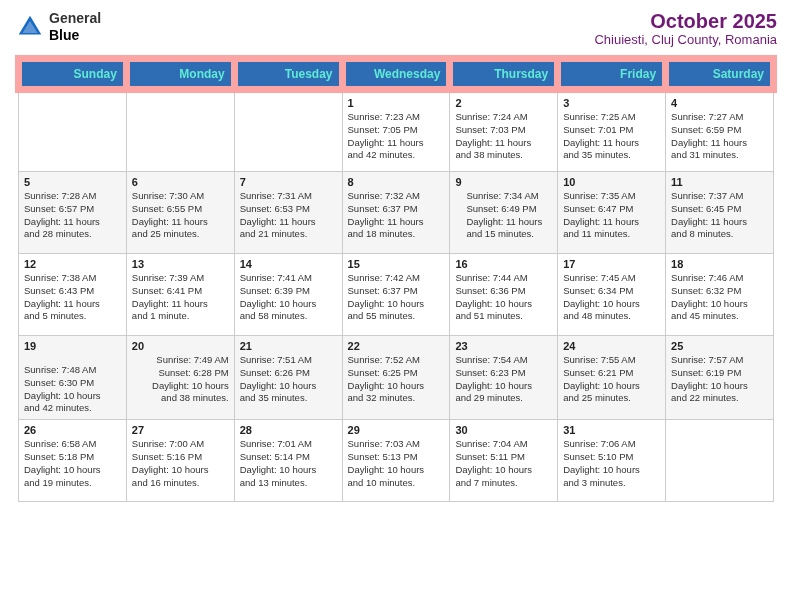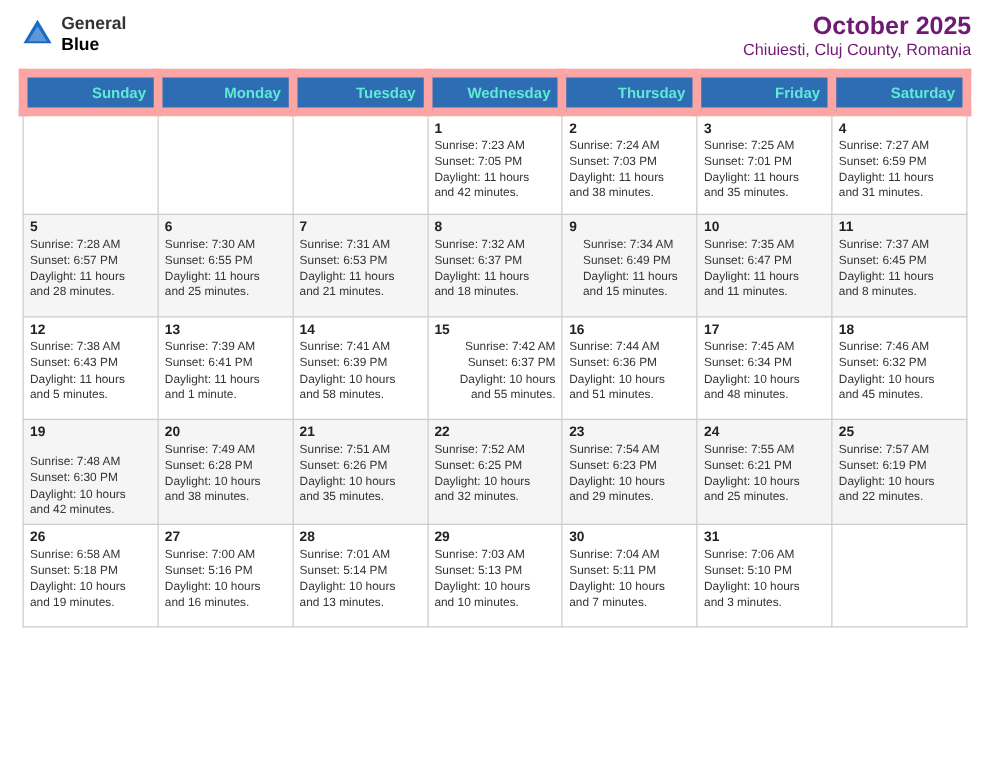--- a/index.html
+++ b/index.html
@@ -226,21 +226,21 @@
           </td>
           <td>
             <div class="day-number">14</div>
             <div class="day-info" style="white-space: pre-line;">Sunrise: 7:41 AM
 Sunset: 6:39 PM
 Daylight: 10 hours
 and 58 minutes.</div>
           </td>
           <td>
             <div class="day-number">15</div>
-            <div class="day-info" style="white-space: pre-line; text-align: right;">Sunrise: 7:42 AM
+            <div class="day-info" style="white-space: pre-line;">Sunrise: 7:42 AM
 Sunset: 6:37 PM
 Daylight: 10 hours
 and 55 minutes.</div>
           </td>
           <td>
             <div class="day-number">16</div>
             <div class="day-info" style="white-space: pre-line;">Sunrise: 7:44 AM
 Sunset: 6:36 PM
 Daylight: 10 hours
 and 51 minutes.</div>
@@ -263,21 +263,21 @@
         <tr>
           <td class="shaded">
             <div class="day-number">19</div>
             <div class="day-info" style="white-space: pre-line; margin-top: 12px;">Sunrise: 7:48 AM
 Sunset: 6:30 PM
 Daylight: 10 hours
 and 42 minutes.</div>
           </td>
           <td class="shaded">
             <div class="day-number">20</div>
-            <div class="day-info" style="white-space: pre-line;">Sunrise: 7:49 AM
+            <div class="day-info" style="white-space: pre-line; text-align: right;">Sunrise: 7:49 AM
 Sunset: 6:28 PM
 Daylight: 10 hours
 and 38 minutes.</div>
           </td>
           <td class="shaded">
             <div class="day-number">21</div>
             <div class="day-info" style="white-space: pre-line;">Sunrise: 7:51 AM
 Sunset: 6:26 PM
 Daylight: 10 hours
 and 35 minutes.</div>

